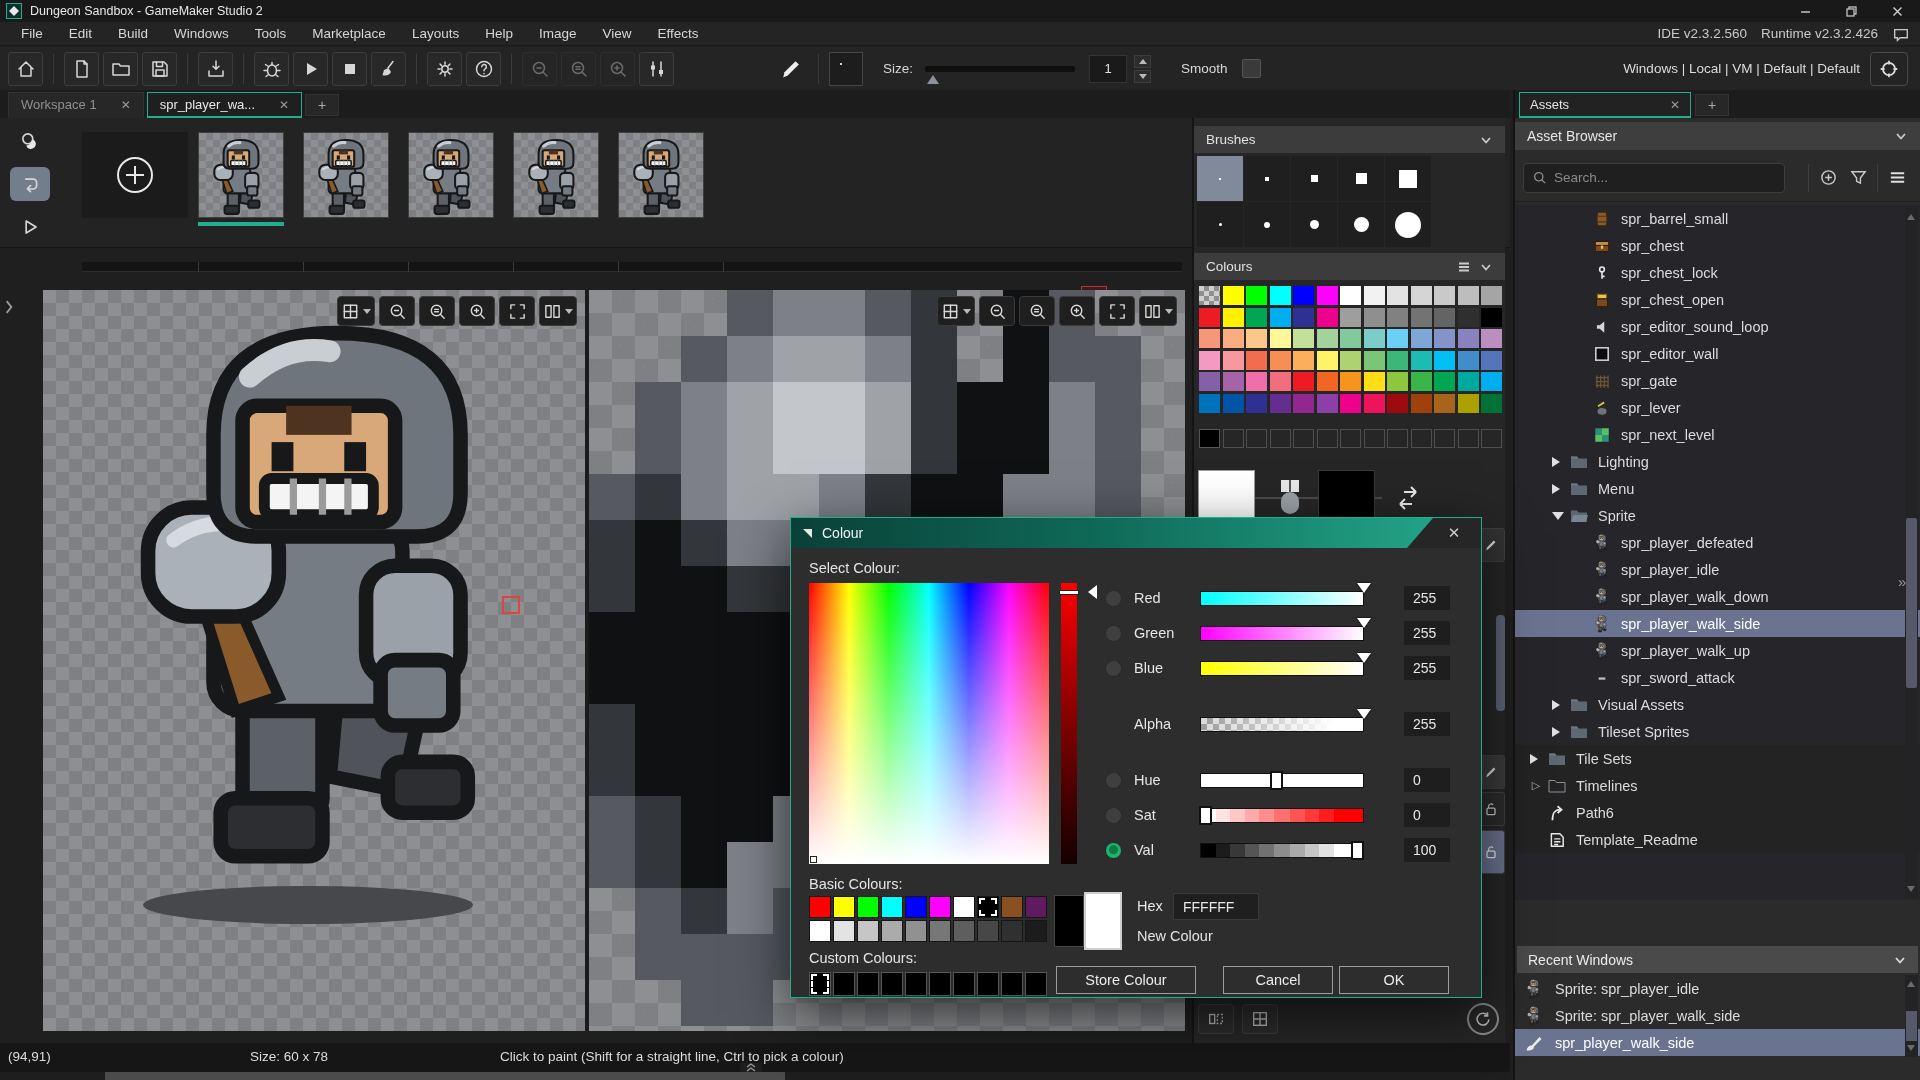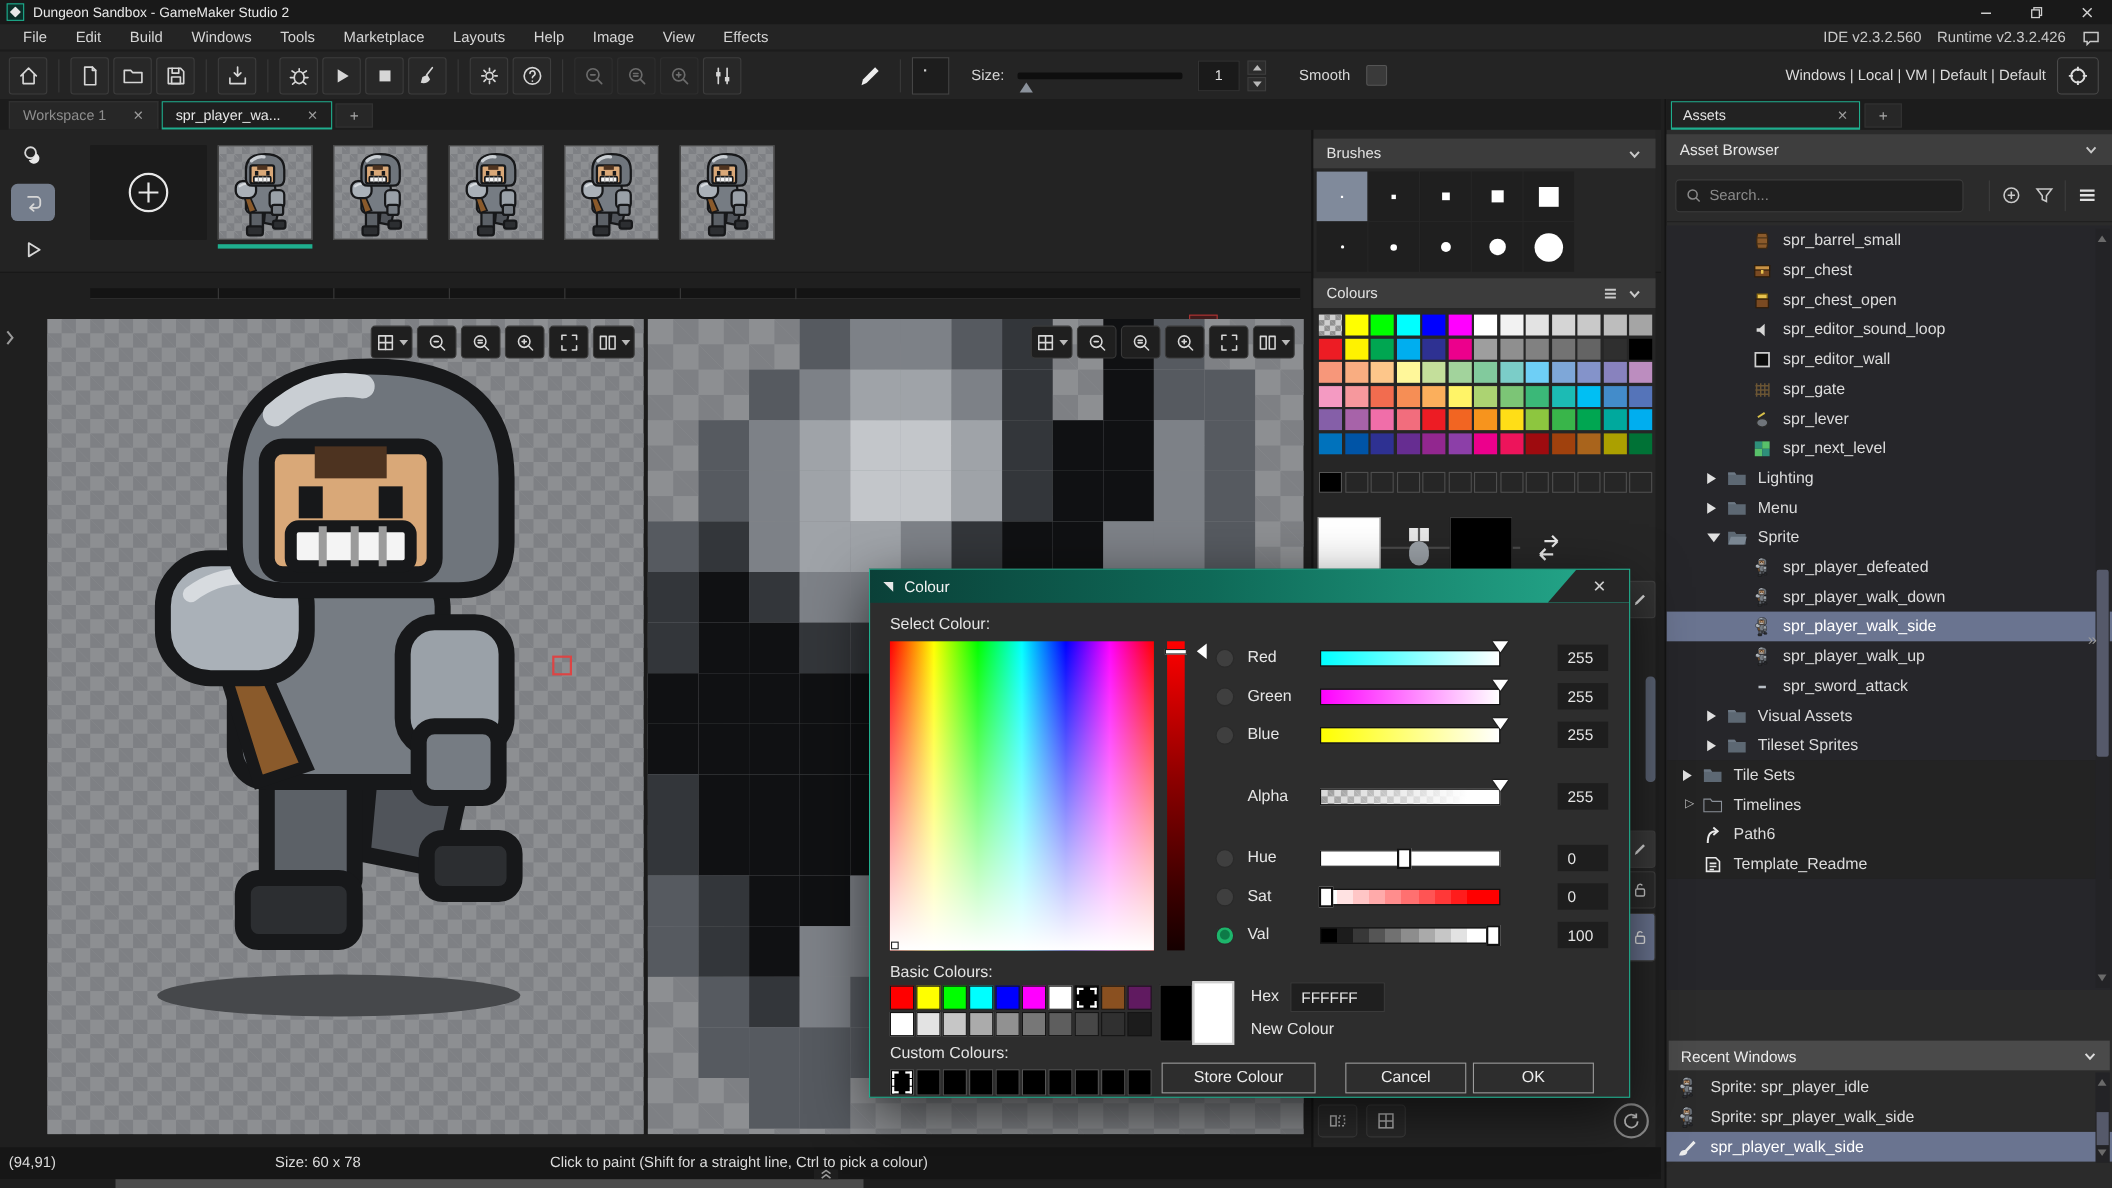--- a/index.html
+++ b/index.html
@@ -135,21 +135,21 @@
 .vbar-tri{position:absolute;left:20px;top:2px;width:0;height:0;border:7px solid transparent;border-right:9px solid #fff;}
 .srows{position:absolute;left:306px;top:0;width:366px;height:360px;}
 .srow{position:absolute;left:0;width:100%;height:24px;display:flex;align-items:center;}
 .radio{width:17px;height:17px;border-radius:50%;background:#3f3f3f;border:1px solid #2a2a2a;margin-left:8px;flex:0 0 auto;}
 .radio.none{visibility:hidden;}
 .radio.sel{background:radial-gradient(circle at 50% 45%,#0d7a47 0 4px,#1db56b 5px);}
 .slabel{width:78px;padding-left:12px;font-size:14.5px;color:#e6e6e6;}
 .strack{position:relative;width:164px;height:15px;border:1px solid #111;flex:0 0 auto;}
 .tri-handle{position:absolute;right:-8px;top:-9px;width:0;height:0;border:7px solid transparent;border-top:10px solid #fff;filter:drop-shadow(0 0 1px #000);}
 .sq-handle{position:absolute;top:-3px;width:13px;height:19px;background:#fff;border:2px solid #111;box-shadow:inset 0 0 0 2px #fff;}
-.sval{width:46px;height:24px;background:#1e1e1e;color:#e6e6e6;font-size:14px;display:flex;align-items:center;padding-left:9px;margin-left:52px;flex:0 0 auto;}
+.sval{width:46px;height:24px;background:#1e1e1e;color:#e6e6e6;font-size:14px;display:flex;align-items:center;padding-left:9px;margin-left:40px;flex:0 0 auto;}
 .track-red{background:linear-gradient(to right,#00ffff,#ffffff);}
 .track-green{background:linear-gradient(to right,#ff00ff,#ffffff);}
 .track-blue{background:linear-gradient(to right,#ffff00,#ffffff);}
 .track-alpha{background-color:#d8d8d8;background-image:linear-gradient(to right,rgba(255,255,255,0),#ffffff 82%),linear-gradient(45deg,#9a9a9a 25%,transparent 25%,transparent 75%,#9a9a9a 75%),linear-gradient(45deg,#9a9a9a 25%,transparent 25%,transparent 75%,#9a9a9a 75%);background-size:100% 100%,12px 12px,12px 12px;background-position:0 0,0 0,6px 6px;}
 .track-hue{background:#ffffff;}
 .track-sat{background:linear-gradient(to right,#ffffff 0 9%,#ffe2e2 9% 18%,#ffc6c6 18% 27%,#ffaaaa 27% 36%,#ff8d8d 36% 45%,#ff7070 45% 55%,#ff5454 55% 64%,#ff3838 64% 73%,#ff1c1c 73% 82%,#ff0000 82% 100%);}
 .track-val{background:linear-gradient(to right,#000 0 9%,#1c1c1c 9% 18%,#383838 18% 27%,#555 27% 36%,#717171 36% 45%,#8d8d8d 45% 55%,#aaa 55% 64%,#c6c6c6 64% 73%,#e2e2e2 73% 82%,#fff 82% 100%);}
 .basic-grid{position:absolute;left:18px;top:378px;display:grid;grid-template-columns:repeat(10,22px);grid-auto-rows:22px;gap:2px;}
 .bsw{width:22px;height:22px;border:1px solid #151515;}
 .bsw.sel{outline:2px dashed #fff;outline-offset:-4px;}
@@ -1222,20 +1222,30 @@
               <rect x="2" y="4" width="12" height="9" fill="#7a4a22" stroke="#2e1d0c"></rect>
               <rect x="2" y="4" width="12" height="3.5" fill="#c89245" stroke="#2e1d0c"></rect>
               <rect x="7" y="7.5" width="2" height="3" fill="#e8c34f"></rect>
             </svg>
           </span>
           <span>spr_chest</span>
         </div>
         <div class="trow" style="padding-left: 55px;">
           <span class="arrow-slot"></span>
           <span class="ticon">
+            <svg viewBox="0 0 16 16" fill="none" stroke="#e8e8e8" stroke-width="1.4">
+              <circle cx="8" cy="4.8" r="2.1"></circle>
+              <path d="M8 7 V13 M8 11 H10.3"></path>
+            </svg>
+          </span>
+          <span>spr_chest_lock</span>
+        </div>
+        <div class="trow" style="padding-left: 55px;">
+          <span class="arrow-slot"></span>
+          <span class="ticon">
             <svg viewBox="0 0 16 16">
               <rect x="4" y="3" width="8" height="4" fill="#e8c34f" stroke="#8a6a10"></rect>
               <rect x="3" y="7" width="10" height="7" fill="#7a4a22" stroke="#2e1d0c"></rect>
             </svg>
           </span>
           <span>spr_chest_open</span>
         </div>
         <div class="trow" style="padding-left: 55px;">
           <span class="arrow-slot"></span>
           <span class="ticon">
@@ -1322,20 +1332,29 @@
           <span>Sprite</span>
         </div>
         <div class="trow" style="padding-left: 55px;">
           <span class="arrow-slot"></span>
           <span class="ticon">
             <svg viewBox="0 0 60 78">
               <use href="#knight"></use>
             </svg>
           </span>
           <span>spr_player_defeated</span>
+        </div>
+        <div class="trow" style="padding-left: 55px;">
+          <span class="arrow-slot"></span>
+          <span class="ticon">
+            <svg viewBox="0 0 60 78">
+              <use href="#knight"></use>
+            </svg>
+          </span>
+          <span>spr_player_idle</span>
         </div>
         <div class="trow" style="padding-left: 55px;">
           <span class="arrow-slot"></span>
           <span class="ticon">
             <svg viewBox="0 0 60 78">
               <use href="#knight"></use>
             </svg>
           </span>
           <span>spr_player_walk_down</span>
         </div>

